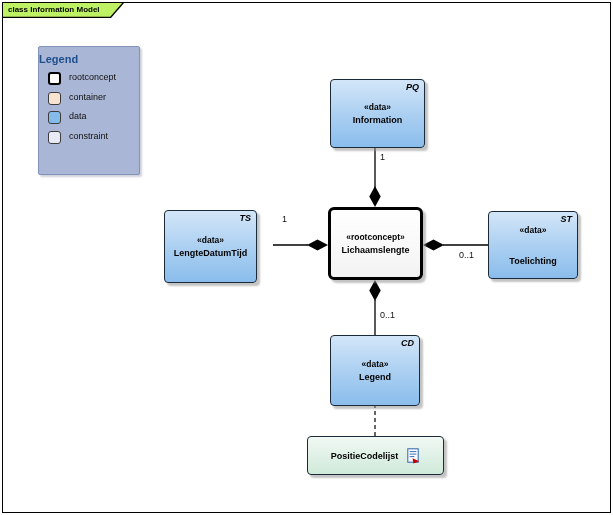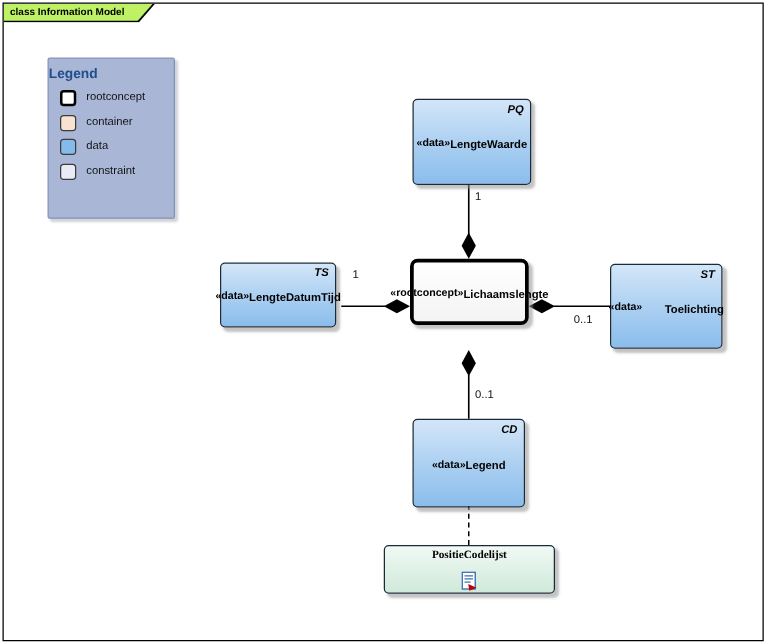--- a/index.html
+++ b/index.html
@@ -30,34 +30,34 @@
   .legend-item { display:flex; align-items:flex-start; height:19.5px; margin-left:9px; }
   .swatch { width:13px; height:13px; border-radius:3px; border:1px solid #3c3c3c; box-sizing:border-box; flex:0 0 auto; }
   .swatch.thick { border:2.4px solid #000; }
   .legend-item .lbl { font-size:9px; color:#111; margin-left:8px; }
 
   
   .node {
     position:absolute; box-sizing:border-box;
     border:1.3px solid #1b2a38; border-radius:4px;
     box-shadow:3px 3px 2px rgba(145,145,145,0.55);
-    display:flex; flex-direction:row; align-items:center; justify-content:center;
+    display:flex; flex-direction:column; align-items:center; justify-content:center;
     color:#000;
   }
   .node .type-tag { position:absolute; top:2px; right:5px; font-size:9px; font-style:italic; font-weight:600; }
   .node .stereo { font-size:8.5px; font-weight:bold; }
   .node .nname { font-size:9px; font-weight:bold; margin-top:3px; }
   .node.data { background:linear-gradient(180deg,#d3e6f8 0%, #a9cef1 55%, #8abdec 100%); }
   .node.root {
     border:3.6px solid #000; border-radius:6px;
     background:linear-gradient(180deg,#ffffff 0%, #f3f3f3 100%);
   }
   .node.codelist {
     background:linear-gradient(180deg,#f1f9f4 0%, #cfe9da 100%);
-    flex-direction:column; gap:9px;font-family:Liberation Serif, serif;
+    flex-direction:row; gap:9px;
   }
   .node.codelist .nname { margin-top:0; }
 
   
   .mult { position:absolute; font-size:9px; color:#111; }
 
   svg.wires { position:absolute; left:0; top:0; pointer-events:none; }
 </style>
 </head>
 <body>
@@ -109,30 +109,30 @@
   </svg>
 
   <div class="mult" style="left:380px; top:152px;">1</div>
   <div class="mult" style="left:282px; top:214px;">1</div>
   <div class="mult" style="left:459px; top:250px;">0..1</div>
   <div class="mult" style="left:380px; top:310px;">0..1</div>
 
   <div class="node data" style="left:330px; top:79px; width:95px; height:69px;">
     <span class="type-tag">PQ</span>
     <span class="stereo">«data»</span>
-    <span class="nname">LengteWaarde</span>
+    <span class="nname">Information</span>
   </div>
 
-  <div class="node data" style="left:176px; top:210px; width:93px; height:52px;">
+  <div class="node data" style="left:164px; top:210px; width:93px; height:73px;">
     <span class="type-tag">TS</span>
     <span class="stereo">«data»</span>
     <span class="nname">LengteDatumTijd</span>
   </div>
 
-  <div class="node root" style="left:328px; top:207px; width:95px; height:53px;">
+  <div class="node root" style="left:328px; top:207px; width:95px; height:73px;">
     <span class="stereo">«rootconcept»</span>
     <span class="nname">Lichaamslengte</span>
   </div>
 
   <div class="node data" style="left:488px; top:211px; width:90px; height:68px;gap:18px;">
     <span class="type-tag">ST</span>
     <span class="stereo">«data»</span>
     <span class="nname">Toelichting</span>
   </div>
 

